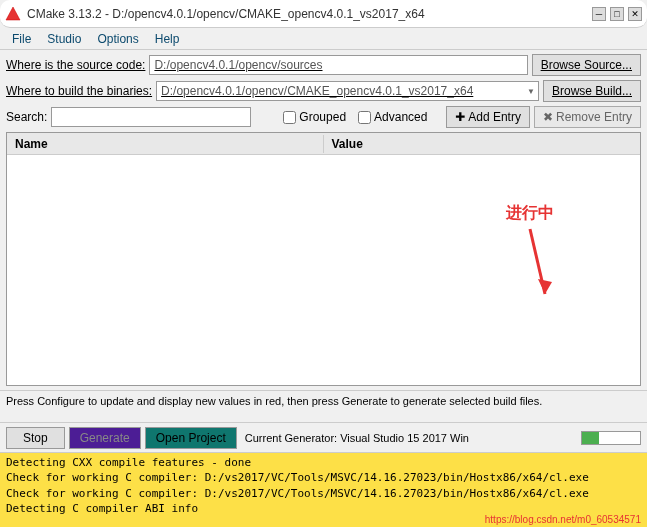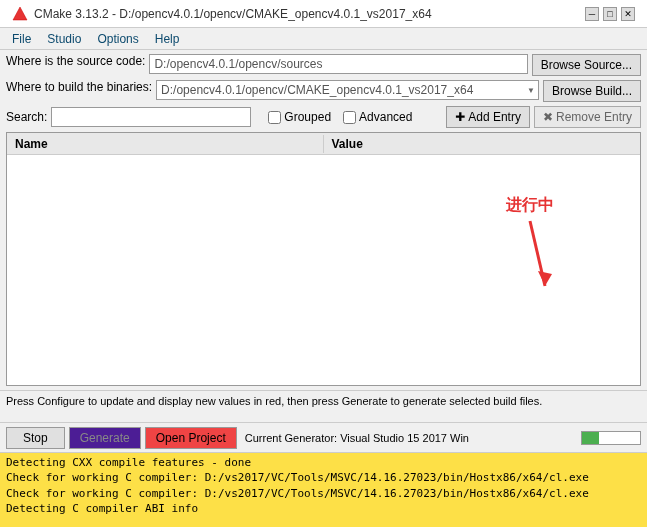--- a/index.html
+++ b/index.html
@@ -12,22 +12,23 @@
       overflow: hidden;
       display: flex;
       flex-direction: column;
     }
     
     .title-bar {
       background: #fff;
       border-bottom: 1px solid #ccc;
       display: flex;
       align-items: center;
-      padding: 4px 12px;
+      padding: 4px 5px;
       height: 28px;
+      border-radius: 10px;
     }
     .title-bar-icon {
       width: 16px;
       height: 16px;
       margin-right: 6px;
       display: flex;
       align-items: center;
     }
     .title-bar-text {
       flex: 1;
@@ -67,23 +68,24 @@
     
     .main-content {
       flex: 1;
       display: flex;
       flex-direction: column;
       padding: 4px 6px;
       background: #f0f0f0;
     }
     .field-row {
       display: flex;
-      align-items: flex-start;
+      align-items: center;
       margin-bottom: 4px;
       height: 22px;
+      text-decoration: underline;
     }
     .field-label {
       font-size: 12px;
       color: #000;
       white-space: nowrap;
       margin-right: 4px;
     }
     .field-input {
       flex: 1;
       height: 20px;
@@ -118,22 +120,23 @@
       width: 200px;
       height: 20px;
       border: 1px solid #999;
       background: #fff;
       padding: 1px 4px;
       font-size: 12px;
     }
     .checkbox-group {
       display: flex;
       align-items: center;
-      margin-left: 17px;
+      margin-left: 0;
       gap: 12px;
+      padding-left: 32px;
     }
     .checkbox-item {
       display: flex;
       align-items: center;
       gap: 3px;
       font-size: 12px;
     }
     .checkbox-item input[type="checkbox"] {
       width: 13px;
       height: 13px;
@@ -166,20 +169,21 @@
     
     .table-area {
       flex: 1;
       border: 1px solid #999;
       background: #fff;
       display: flex;
       flex-direction: column;
       overflow: hidden;
       position: relative;
       min-height: 0;
+      gap: 8px;
     }
     .table-header {
       display: flex;
       background: #e8e8e8;
       border-bottom: 1px solid #ccc;
       height: 22px;
       align-items: center;
     }
     .col-name {
       width: 50%;
@@ -251,21 +255,21 @@
       padding: 0 10px;
       background: #4c1d95;
       border: 1px solid #999;
       font-size: 12px;
       cursor: pointer;
       color: #888;
     }
     .btn-open-project {
       height: 22px;
       padding: 0 10px;
-      background: #ef4444;
+      background: #0f766e;
       border: 1px solid #999;
       font-size: 12px;
       cursor: pointer;
     }
     .current-generator {
       font-size: 11px;
       color: #000;
       margin-left: 4px;
       flex: 1;
     }
@@ -430,13 +434,14 @@
   <div class="progress-bar-container">
     <div class="progress-bar-fill" style="width: 30%;"></div>
   </div>
 </div>
 
 <div class="log-area">
   <div class="log-line">Detecting CXX compile features - done</div>
   <div class="log-line">Check for working C compiler: D:/vs2017/VC/Tools/MSVC/14.16.27023/bin/Hostx86/x64/cl.exe</div>
   <div class="log-line">Check for working C compiler: D:/vs2017/VC/Tools/MSVC/14.16.27023/bin/Hostx86/x64/cl.exe</div>
   <div class="log-line">Detecting C compiler ABI info</div>
+  <div class="log-watermark">https://blog.csdn.net/m0_60534571</div>
 </div>
 
 </body></html>

